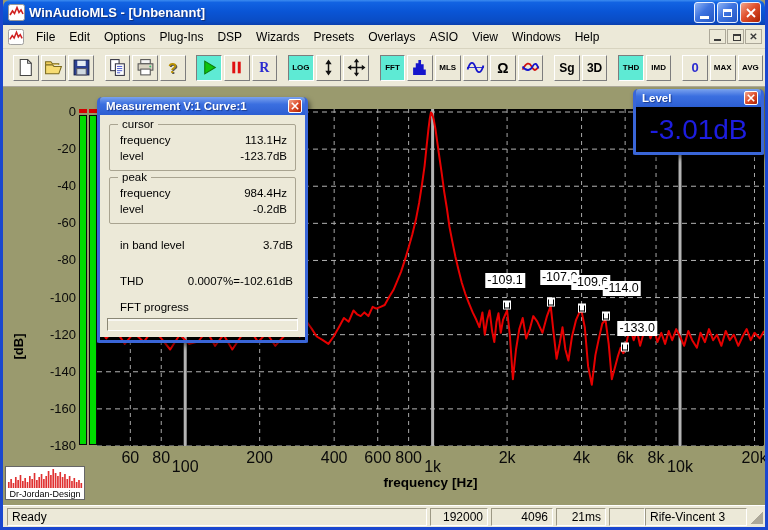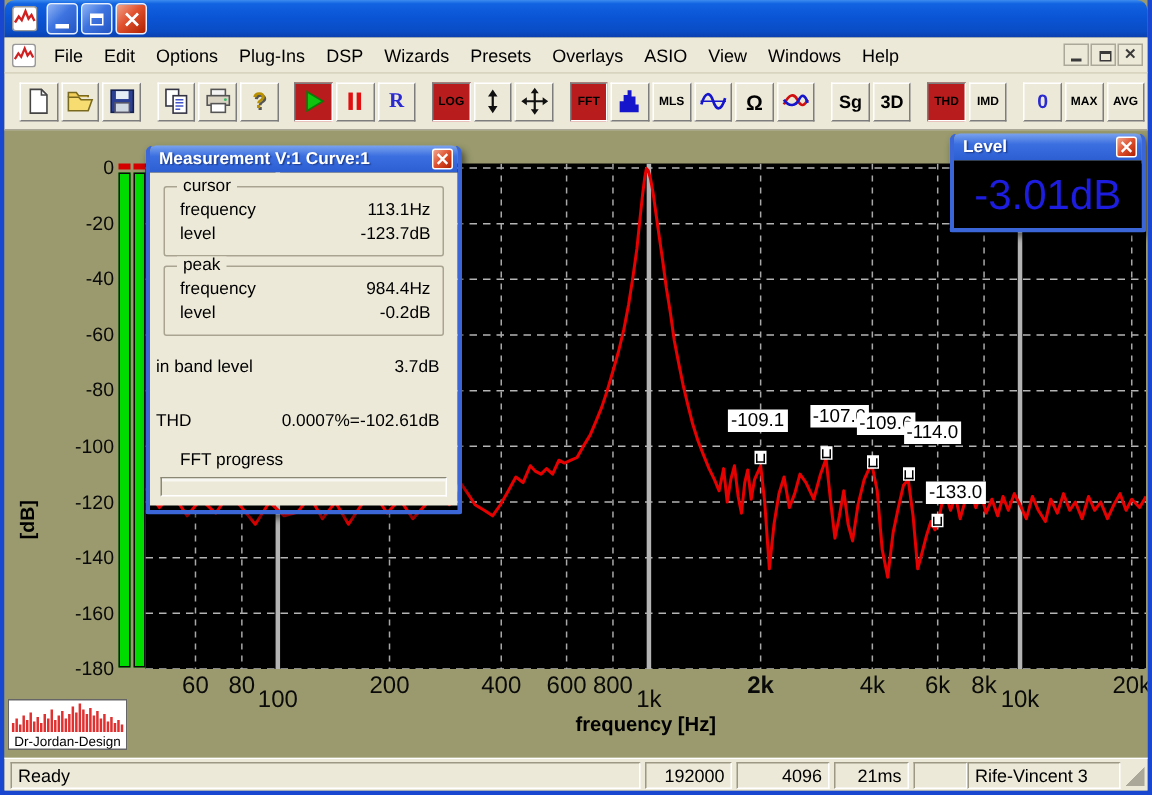--- a/index.html
+++ b/index.html
@@ -30,21 +30,21 @@
   .mdi-min{width:7px;height:2px;background:#3a3a3a;margin-top:7px;}
   .mdi-restore{width:8px;height:7px;border:1px solid #3a3a3a;border-top:2px solid #3a3a3a;
     box-sizing:border-box;margin-left:2px;margin-top:1px;}
   .mdi-x{font-size:10px;font-weight:bold;color:#3a3a3a;line-height:1;}
   
   #toolbar{height:37px;flex:0 0 37px;background:#ece9d8;display:flex;align-items:center;
     padding:0 0 0 10px;border-bottom:1px solid #aca899;}
   .tb-btn{width:26px;height:26px;background:#ece9d8;border:1px solid;
     border-color:#ffffff #7d7d7d #7d7d7d #ffffff;display:flex;align-items:center;
     justify-content:center;margin-right:2px;box-sizing:border-box;}
-  .tb-btn.pressed{border-color:#7d7d7d #ffffff #ffffff #7d7d7d;background:#b91c1c;}
+  .tb-btn.pressed{border-color:#7d7d7d #ffffff #ffffff #7d7d7d;background:#5eead4;}
   .tb-sep{width:9px;height:26px;}
   .tb-txt{font-weight:bold;font-size:8px;letter-spacing:0;color:#000;}
   .tb-txt.medium{font-size:12px;font-weight:600;}
   .tb-txt.record{font-family:"Liberation Serif",serif;font-size:14px;color:#2a2ad0;}
   .tb-txt.zero{font-size:13px;color:#2a2ad0;}
   .tb-txt.omega{font-size:14px;font-weight:600;}
   .tb-txt.help{font-size:15px;color:#b89000;text-shadow:1px 1px 0 #555;}
   
   #client{position:relative;flex:1;background:#9a9a6e;overflow:hidden;}
   #plot{position:absolute;left:94px;top:22px;width:667px;height:337px;background:#000;}
@@ -84,21 +84,21 @@
     background:linear-gradient(135deg,#f0a58c,#df4f2c 50%,#ad2000);display:flex;
     align-items:center;justify-content:center;box-sizing:border-box;}
   .xp-close svg{width:8px;height:8px;}
   #measure-win{left:94px;top:10px;width:211px;height:246px;}
   .m-body{position:relative;background:#ece9d8;height:222px;font-size:11.5px;}
   .grp{position:absolute;left:9px;right:9px;height:47px;border:1px solid #a9a491;
     border-radius:2px;box-sizing:border-box;}
   .grp-legend{position:absolute;top:-7px;left:8px;background:#ece9d8;padding:0 4px;font-size:11.5px;}
   .grp .rows{padding:7px 8px 0 10px;}
   .m-row{display:flex;justify-content:space-between;line-height:16px;}
-  .m-abs-row{position:absolute;left:4px;right:12px;display:flex;justify-content:space-between;}
+  .m-abs-row{position:absolute;left:20px;right:12px;display:flex;justify-content:space-between;}
   #fft-progress-label{position:absolute;left:20px;top:186px;}
   #fft-progress-bar{position:absolute;left:7px;right:7px;top:203px;height:13px;background:#ece9d8;
     border:1px solid;border-color:#8a8775 #ffffff #ffffff #8a8775;box-sizing:border-box;}
   #fft-progress-bar .hl{height:2px;background:#f8f7f2;}
   #level-win{left:630px;top:2px;width:131px;height:66px;}
   #level-body{background:#000;height:45px;display:flex;align-items:center;justify-content:center;}
   #level-value{font-size:28px;color:#1d1de0;letter-spacing:0;}
   
   #statusbar{height:22px;flex:0 0 22px;background:#ece9d8;border-top:1px solid #fff;
     display:flex;align-items:center;padding:2px 2px 2px 4px;box-sizing:border-box;font-size:12px;}
@@ -112,20 +112,21 @@
 </head>
 <body>
 
 <div id="app">
 
   <div id="titlebar">
     <svg class="app-icon" viewBox="0 0 17 17">
       <rect x="0.5" y="0.5" width="16" height="16" rx="2" fill="#fff" stroke="#999"></rect>
       <path d="M2 11 l2.5-4 2 2.5 2.5-6 2 5 2-2.5 2 4" stroke="#d02020" stroke-width="1.6" fill="none"></path>
     </svg>
+    <div id="title-text">WinAudioMLS - [Unbenannt]</div>
     <div class="cap-btn">
         <div class="glyph-min"></div>
       </div>
     <div class="cap-btn">
         <div class="glyph-max"></div>
       </div>
     <div class="cap-btn close">
       <svg width="10" height="10" viewBox="0 0 10 10">
           <path d="M1 1 L9 9 M9 1 L1 9" stroke="#fff" stroke-width="1.8"></path>
         </svg>
@@ -387,21 +388,21 @@
       </div>
 
     <div id="xaxis">
       <div id="freq-axis-label">frequency [Hz]</div>
     <div class="x-tick" style="left: 33.3249px;">60</div>
         <div class="x-tick" style="left: 64.2352px;">80</div>
         <div class="x-tick" style="left: 162.687px;">200</div>
         <div class="x-tick" style="left: 237.163px;">400</div>
         <div class="x-tick" style="left: 280.729px;">600</div>
         <div class="x-tick" style="left: 311.639px;">800</div>
-        <div class="x-tick" style="left: 410.091px; font-weight: bold;">2k</div>
+        <div class="x-tick" style="left: 410.091px;">2k</div>
         <div class="x-tick" style="left: 484.567px;">4k</div>
         <div class="x-tick" style="left: 528.132px;">6k</div>
         <div class="x-tick" style="left: 559.043px;">8k</div>
         <div class="x-tick" style="left: 657.494px;">20k</div>
         <div class="x-tick major" style="left: 88.2111px;">100</div>
         <div class="x-tick major" style="left: 335.615px;">1k</div>
         <div class="x-tick major" style="left: 583.018px;">10k</div>
       </div>
 
     <div id="logo">

